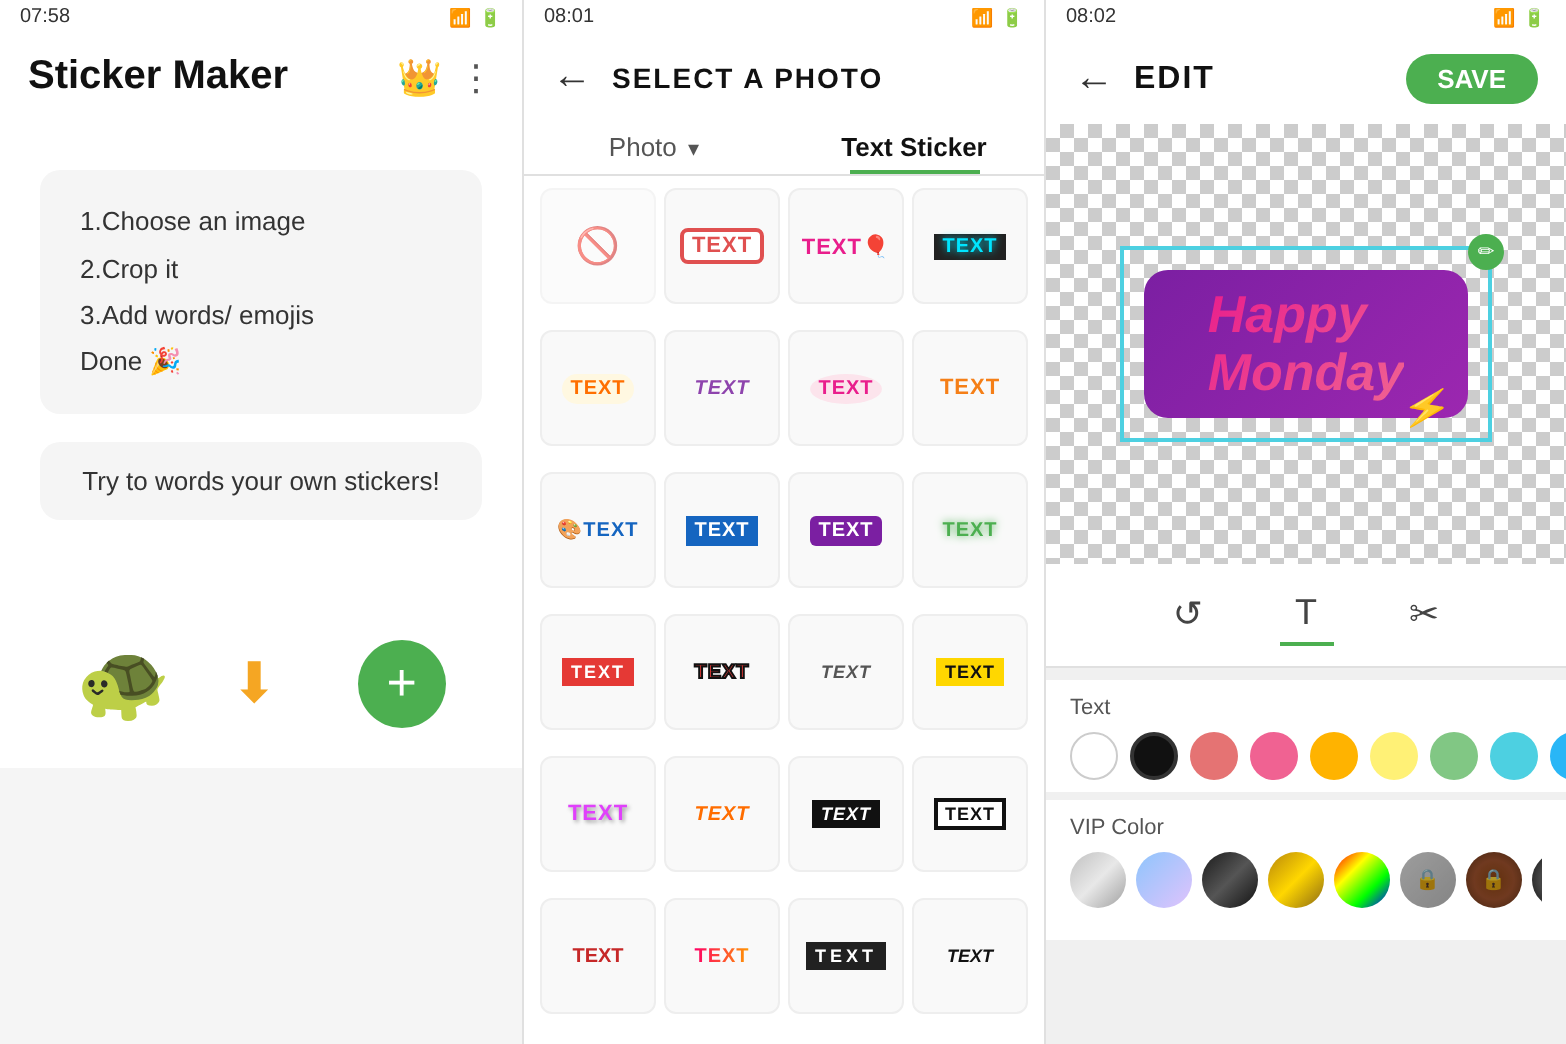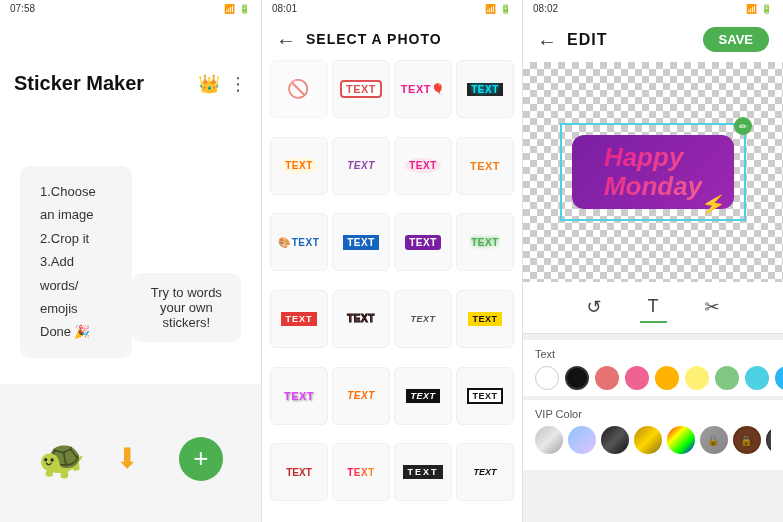--- a/index.html
+++ b/index.html
@@ -13,21 +13,20 @@
     }
 
     
     .panel1 {
       width: 261px;
       height: 384px;
       background: #fff;
       display: flex;
       flex-direction: column;
       position: relative;
-      gap: 45px;
     }
     .panel1-header {
       display: flex;
       align-items: center;
       justify-content: space-between;
       padding: 10px 14px 6px;
     }
     .panel1-title {
       font-size: 20px;
       font-weight: 700;
@@ -41,22 +40,22 @@
     .crown-icon {
       font-size: 18px;
     }
     .dots-icon {
       font-size: 18px;
       color: #555;
     }
     .panel1-body {
       flex: 1;
       display: flex;
-      flex-direction: row;
-      align-items: flex-end;
+      flex-direction: column;
+      align-items: center;
       justify-content: center;
       padding: 20px;
     }
     .steps-box {
       background: #f5f5f5;
       border-radius: 10px;
       padding: 14px 20px;
       width: 100%;
       margin-bottom: 14px;
     }
@@ -441,20 +440,29 @@
   <div class="status-bar">
     <span>08:01</span>
     <div class="status-right">
       <span>📶</span>
       <span>🔋</span>
     </div>
   </div>
   <div class="panel2-header">
     <span class="back-btn">←</span>
     <span class="panel2-title">SELECT A PHOTO</span>
+  </div>
+  <div class="panel2-tabs">
+    <div class="panel2-tab">
+      <span>Photo</span>
+      <span class="panel2-tab-arrow">▾</span>
+    </div>
+    <div class="panel2-tab active">
+      <span>Text Sticker</span>
+    </div>
   </div>
 
   <div class="sticker-grid">
 
     <div class="sticker-cell disabled">
       <span style="font-size:18px;">🚫</span>
     </div>
     <div class="sticker-cell">
       <span class="sticker-text ts-plain">TEXT</span>
     </div>

